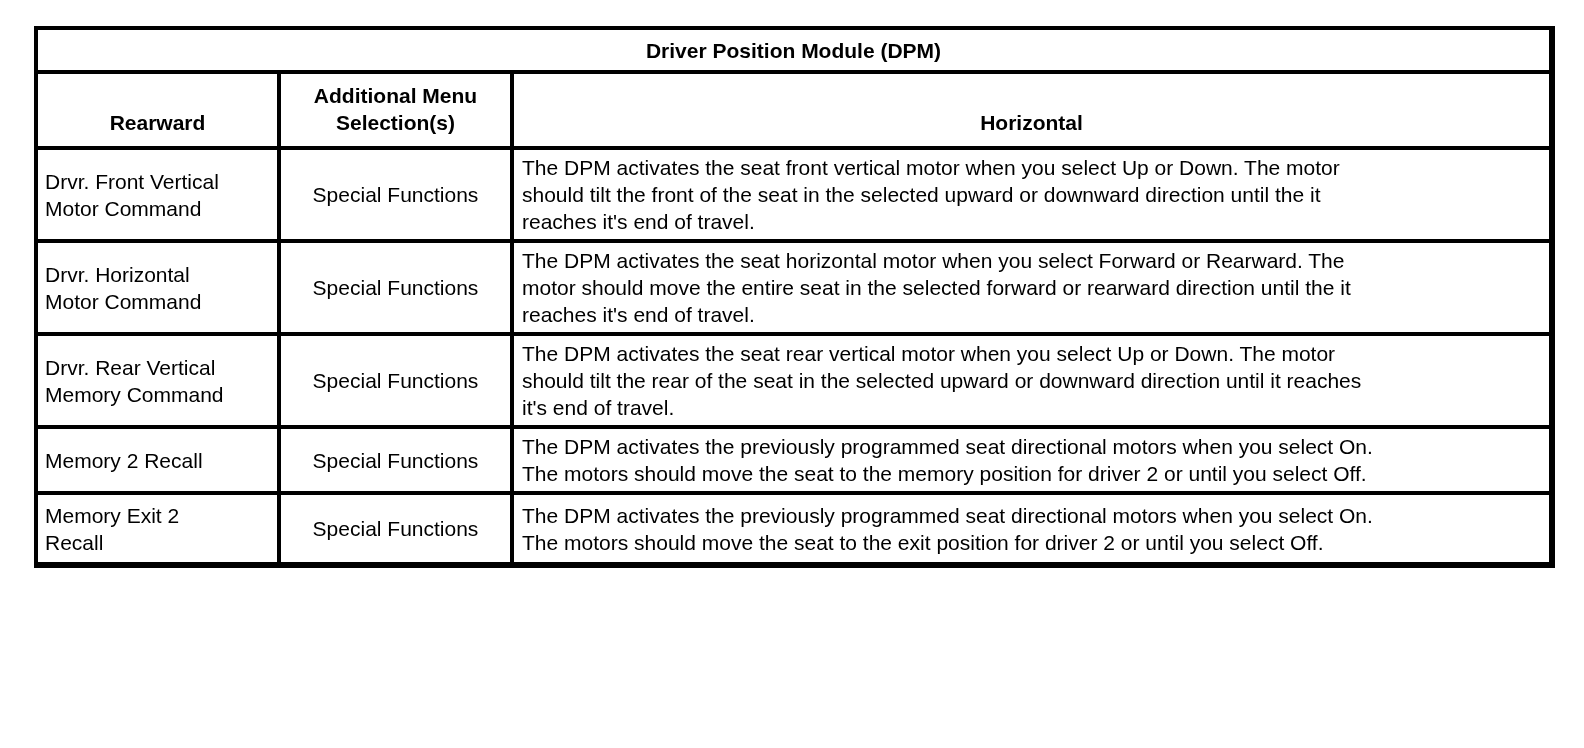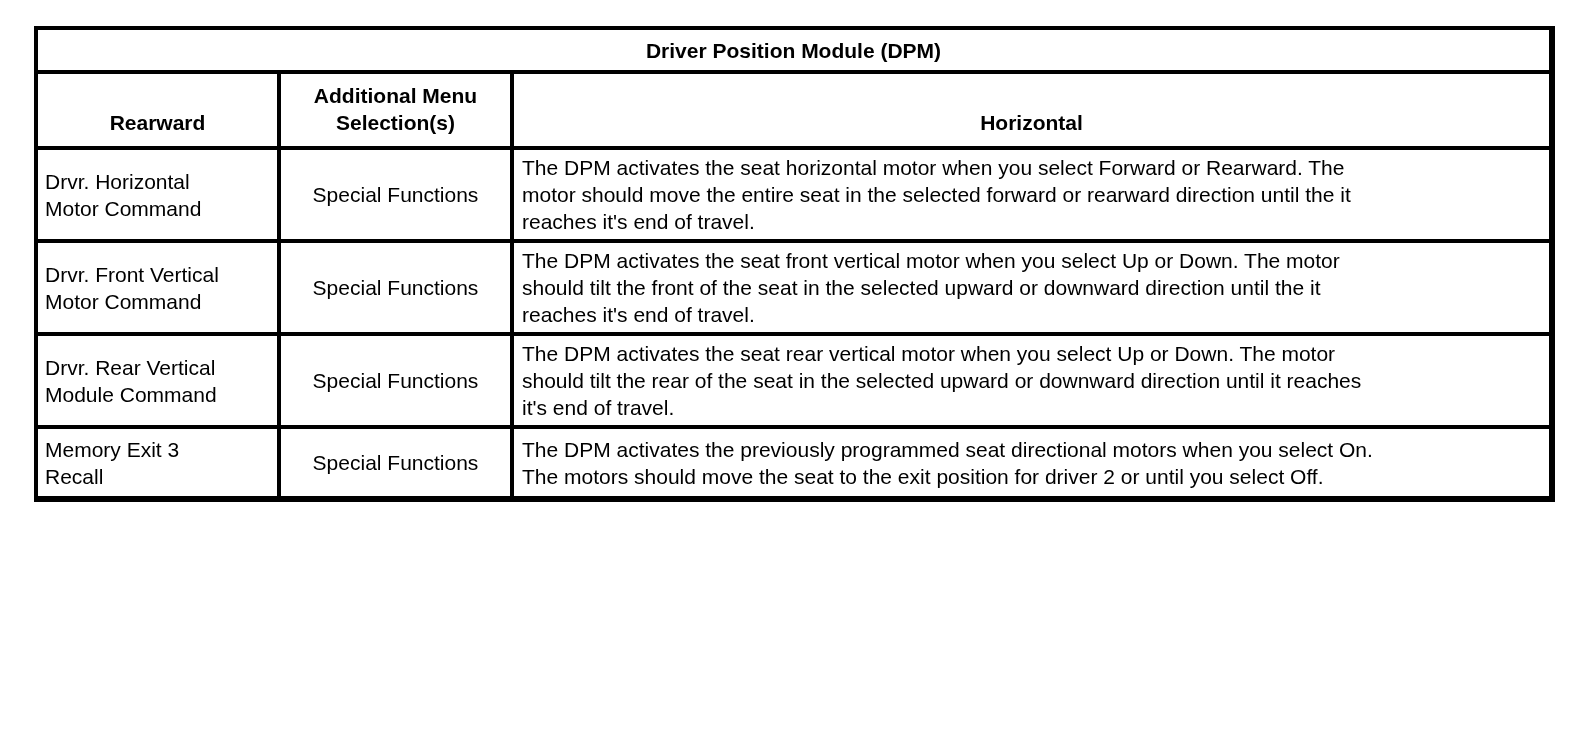--- a/index.html
+++ b/index.html
@@ -87,45 +87,51 @@
       <tr class="title-row">
         <td colspan="3">Driver Position Module (DPM)</td>
       </tr>
       <tr class="header-row">
         <th>Rearward</th>
         <th>Additional Menu
 Selection(s)</th>
         <th>Horizontal</th>
       </tr>
       <tr class="r-tall">
+        <td class="output-cell">Drvr. Front Vertical
+Motor Command</td>
+        <td class="menu-cell">Special Functions</td>
+        <td class="desc-cell">The DPM activates the seat front vertical motor when you select Up or Down. The motor
+should tilt the front of the seat in the selected upward or downward direction until the it
+reaches it's end of travel.</td>
+      </tr>
+      <tr class="r-tall">
         <td class="output-cell">Drvr. Horizontal
 Motor Command</td>
         <td class="menu-cell">Special Functions</td>
         <td class="desc-cell">The DPM activates the seat horizontal motor when you select Forward or Rearward. The
 motor should move the entire seat in the selected forward or rearward direction until the it
 reaches it's end of travel.</td>
       </tr>
       <tr class="r-tall">
-        <td class="output-cell">Drvr. Front Vertical
-Motor Command</td>
-        <td class="menu-cell">Special Functions</td>
-        <td class="desc-cell">The DPM activates the seat front vertical motor when you select Up or Down. The motor
-should tilt the front of the seat in the selected upward or downward direction until the it
-reaches it's end of travel.</td>
-      </tr>
-      <tr class="r-tall">
         <td class="output-cell">Drvr. Rear Vertical
-Module Command</td>
+Memory Command</td>
         <td class="menu-cell">Special Functions</td>
         <td class="desc-cell">The DPM activates the seat rear vertical motor when you select Up or Down. The motor
 should tilt the rear of the seat in the selected upward or downward direction until it reaches
 it's end of travel.</td>
       </tr>
+      <tr class="r-short">
+        <td class="output-cell">Memory 2 Recall</td>
+        <td class="menu-cell">Special Functions</td>
+        <td class="desc-cell">The DPM activates the previously programmed seat directional motors when you select On.
+The motors should move the seat to the memory position for driver 2 or until you select Off.</td>
+      </tr>
       <tr class="r-med">
-        <td class="output-cell">Memory Exit 3
+        <td class="output-cell">Memory Exit 2
 Recall</td>
         <td class="menu-cell">Special Functions</td>
         <td class="desc-cell">The DPM activates the previously programmed seat directional motors when you select On.
 The motors should move the seat to the exit position for driver 2 or until you select Off.</td>
       </tr>
     </tbody>
   </table>
 </div>
 
 </body></html>

